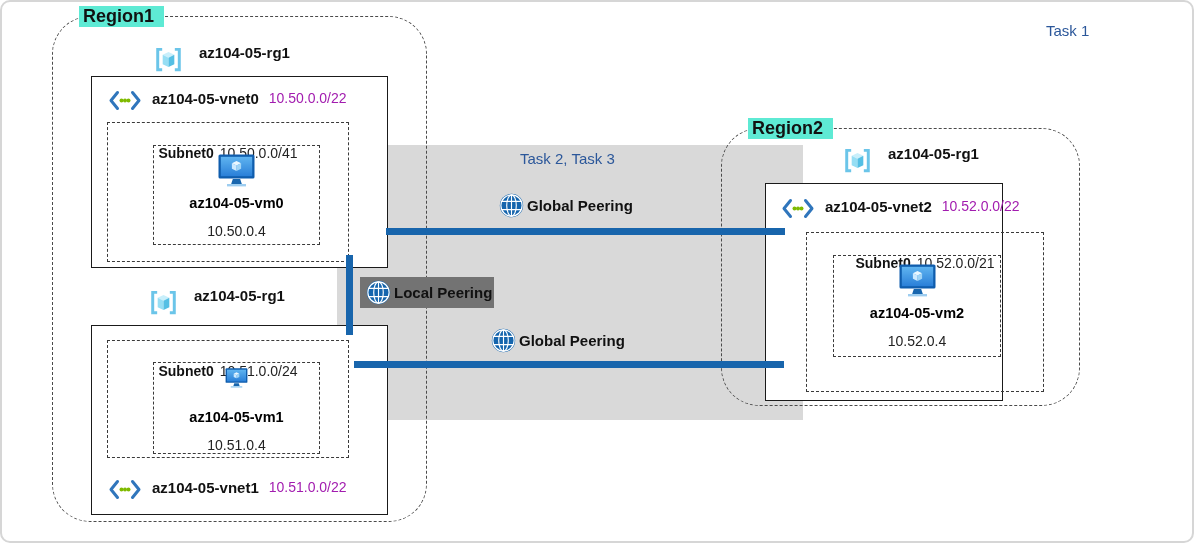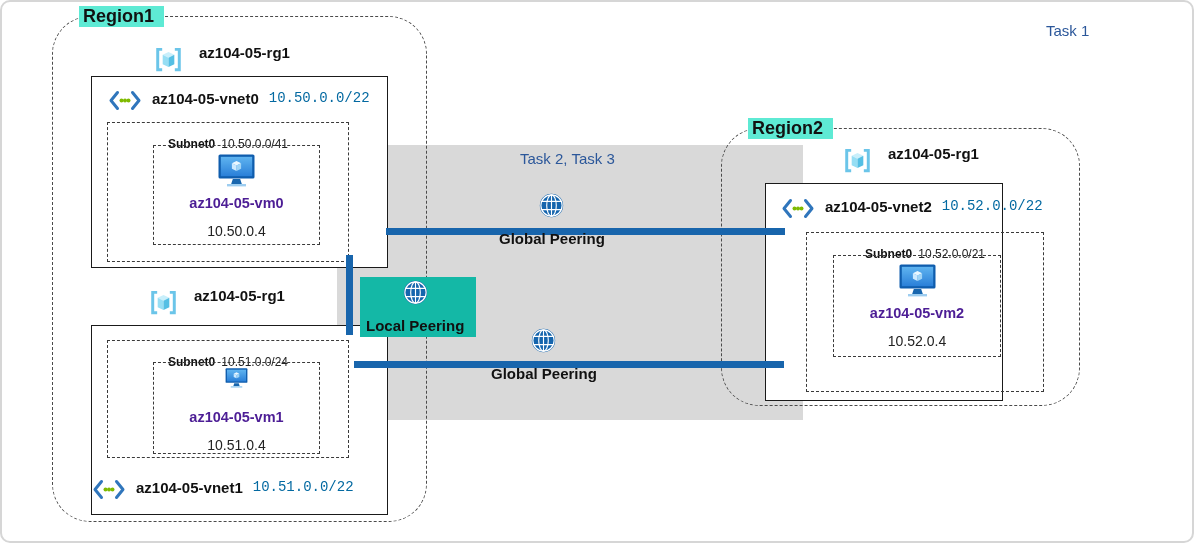--- a/index.html
+++ b/index.html
@@ -9,31 +9,31 @@
   .overlay { position:absolute; background:var(--overlay,#d9d9d9); }
   .region { position:absolute; border:1.5px dashed #4a4a4a; border-radius:38px; }
   .region-label { position:absolute; top:-11px; left:26px; background:#5eead4;
                   padding:0 10px 0 4px; font-size:18px; font-weight:bold; color:#111; }
   .rg-box { position:absolute; border:1px solid #1a1a1a; background:#fff; }
   .dash-box { position:absolute; border:1px dashed #3a3a3a; background:#fff; }
   .rg-header { position:absolute; display:flex; align-items:flex-start; gap:15px; }
   .rg-header .label { font-size:15px; font-weight:bold; color:#111; }
   .vnet-row { position:absolute; display:flex; align-items:flex-start; gap:10px; white-space:nowrap; }
   .vnet-row .name { font-size:15px; font-weight:bold; color:#111; }
-  .vnet-row .cidr { font-size:14px; color:#0369a1;font-family:Liberation Mono, monospace; }
-  .subnet-label { display:flex; justify-content:center; gap:6px; margin-top:14px;
-                  font-size:12px; color:#222; white-space:nowrap;align-items:flex-end; }
+  .vnet-row .cidr { font-size:14px; color:#a21caf; }
+  .subnet-label { display:flex; justify-content:center; gap:6px; margin-top:22px;
+                  font-size:14px; color:#222; white-space:nowrap;align-items:flex-end; }
   .subnet-label .name { font-weight:bold; color:#111; }
   .vm-box { display:flex; flex-direction:column; align-items:center; }
   .vm-box .icon-vm { margin-top:8px; }
-  .vm-box .name { font-size:14.5px; font-weight:bold; color:#4c1d95; margin-top:8px; }
+  .vm-box .name { font-size:14.5px; font-weight:bold; color:#000000; margin-top:8px; }
   .vm-box .ip { font-size:14px; color:#222; margin-top:12px; }
   .pline { position:absolute; background:var(--peering-line,#1865ac); }
-  .peer-label { position:absolute; display:flex; align-items:center; gap:12px;
-                font-size:15px; font-weight:bold; color:#111; white-space:nowrap;flex-direction:column; }
+  .peer-label { position:absolute; display:flex; align-items:center; gap:3px;
+                font-size:15px; font-weight:bold; color:#111; white-space:nowrap; }
   .task { position:absolute; font-size:15px; font-weight:normal; color:var(--task-text,#2b579a); white-space:nowrap; }
   .icon-rg { width:31px; height:31px; }
   .icon-vnet { width:34px; height:21px; flex:0 0 auto; }
   .icon-vm { width:37px; height:33px; }
   .icon-globe { width:25px; height:25px; flex:0 0 auto; }
 </style>
 </head>
 <body>
 
 <svg width="0" height="0" style="position:absolute" aria-hidden="true">
@@ -127,21 +127,21 @@
           <span class="cidr">10.51.0.0/24</span>
         </div>
         <div class="dash-box vm-box" style="left:45px;top:21px;width:167px;height:92px;background:transparent">
           <svg class="icon-vm" style="margin-top:5px">
               <use href="#sym-vm"></use>
             </svg>
           <div class="name" style="margin-top:21px">az104-05-vm1</div>
           <div class="ip">10.51.0.4</div>
         </div>
       </div>
-      <div class="vnet-row" style="left:0;top:153px">
+      <div class="vnet-row" style="left:16px;top:153px">
         <svg class="icon-vnet">
             <use href="#sym-vnet"></use>
           </svg>
         <span class="name">az104-05-vnet1</span>
         <span class="cidr">10.51.0.0/22</span>
       </div>
     </div>
   </div>
 
   <div class="region" style="left:719px;top:126px;width:359px;height:278px">
@@ -181,21 +181,21 @@
   <div class="pline" style="left:384px;top:226px;width:399px;height:7px"></div>
   <div class="pline" style="left:344px;top:253px;width:7px;height:80px"></div>
   <div class="pline" style="left:352px;top:359px;width:430px;height:7px"></div>
 
   <div class="peer-label" style="left:497px;top:191px">
     <svg class="icon-globe">
         <use href="#sym-globe"></use>
       </svg>
     <span>Global Peering</span>
   </div>
-  <div class="peer-label" style="left:358px;top:275px;background:#14b8a6;padding:3px 12px 3px 6px">
+  <div class="peer-label" style="left:358px;top:275px;background:#737373;padding:3px 2px 3px 6px">
     <svg class="icon-globe">
         <use href="#sym-globe"></use>
       </svg>
     <span>Local Peering</span>
   </div>
   <div class="peer-label" style="left:489px;top:326px">
     <svg class="icon-globe">
         <use href="#sym-globe"></use>
       </svg>
     <span>Global Peering</span>

